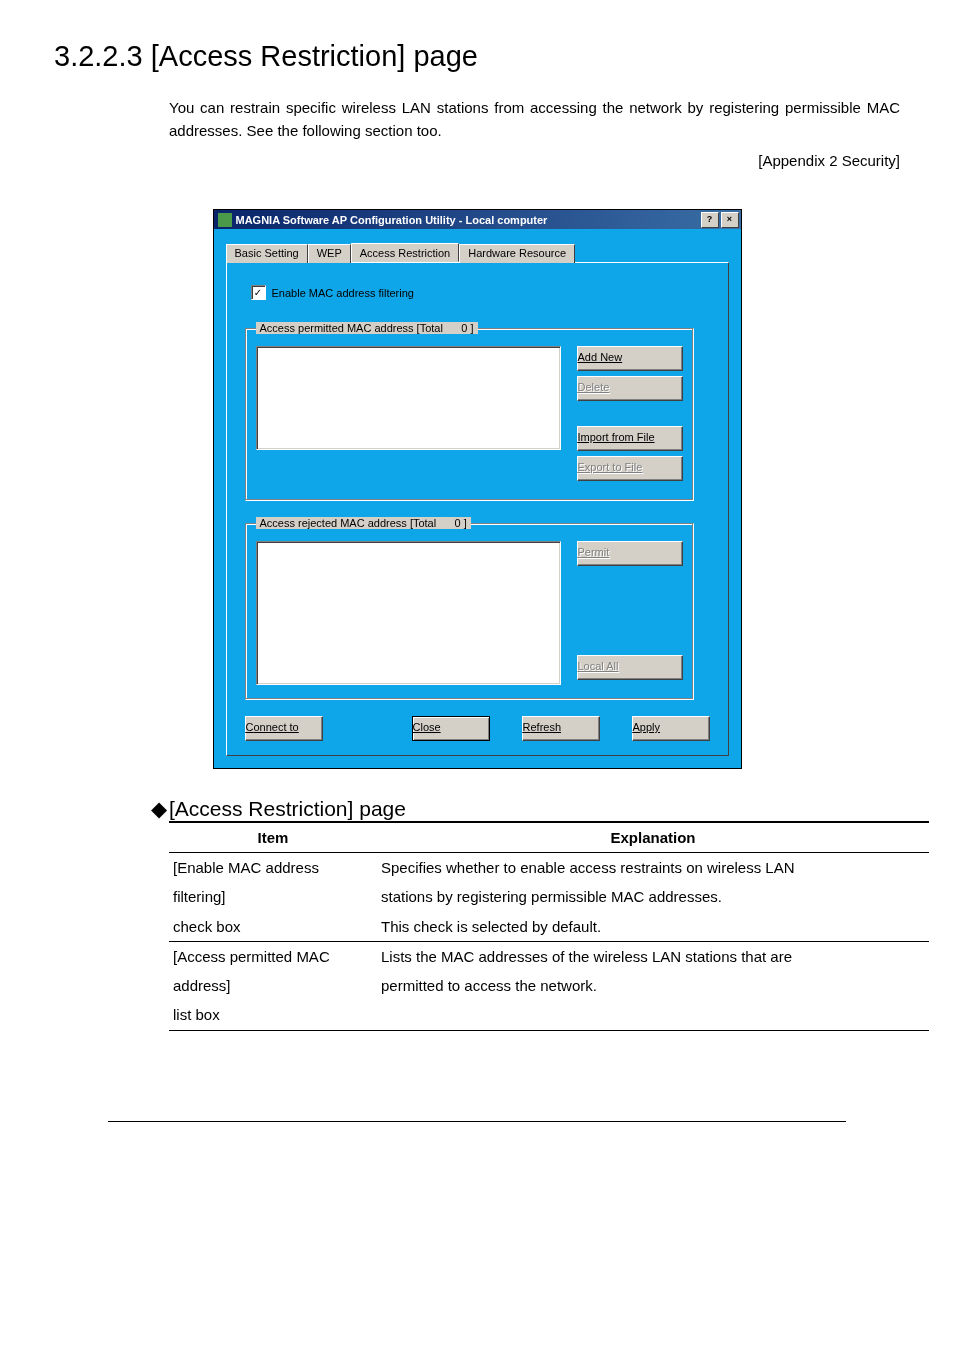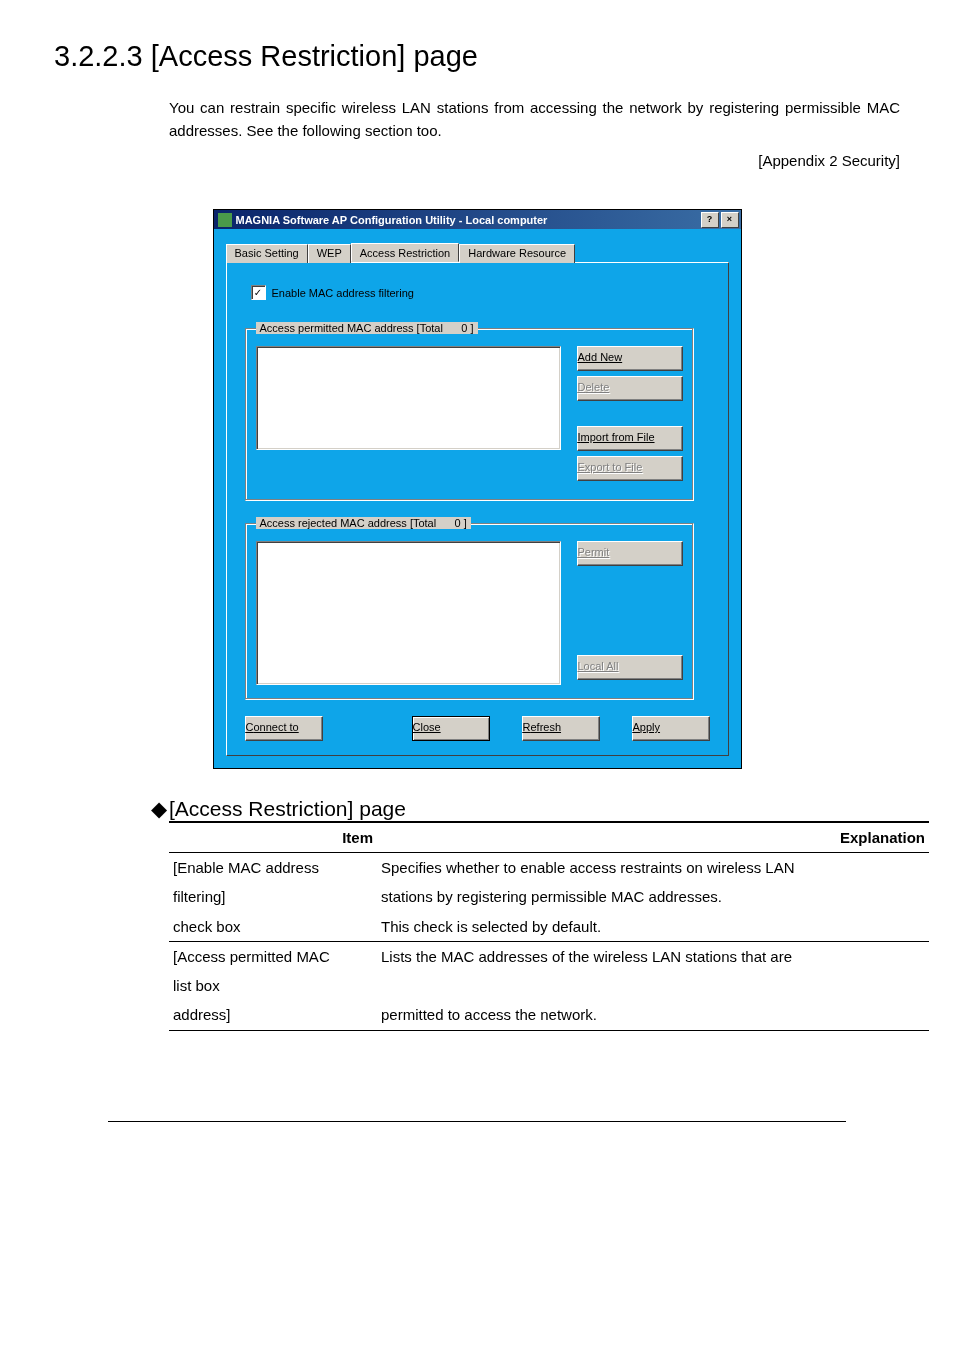--- a/index.html
+++ b/index.html
@@ -216,21 +216,21 @@
     display: inline-block;
     width: 18px;
   }
   table.spec {
     margin-left: 115px;
     border-collapse: collapse;
     width: 760px;
     font-size: 15px;
   }
   table.spec th {
-    text-align: right;
+    text-align: center;
     padding: 6px 4px;
     font-weight: bold;
   }
   table.spec td {
     padding: 3px 4px;
     vertical-align: top;
     line-height: 1.55;
   }
   table.spec td.exp {
     text-align: justify;
@@ -338,26 +338,26 @@
   </tr>
   <tr>
     <td class="item-col">check box</td>
     <td>This check is selected by default.</td>
   </tr>
   <tr class="rule-thin">
     <td class="item-col">[Access permitted MAC</td>
     <td class="exp">Lists the MAC addresses of the wireless LAN stations that are</td>
   </tr>
   <tr>
+    <td class="item-col">address]</td>
+    <td>permitted to access the network.</td>
+  </tr>
+  <tr>
     <td class="item-col">list box</td>
     <td></td>
-  </tr>
-  <tr>
-    <td class="item-col">address]</td>
-    <td>permitted to access the network.</td>
   </tr>
   <tr class="rule-mid">
         <td colspan="2" style="padding:0;height:0;"></td>
       </tr>
 </tbody>
   </table>
 
 <hr class="page-footer-rule">
 
 </body></html>

